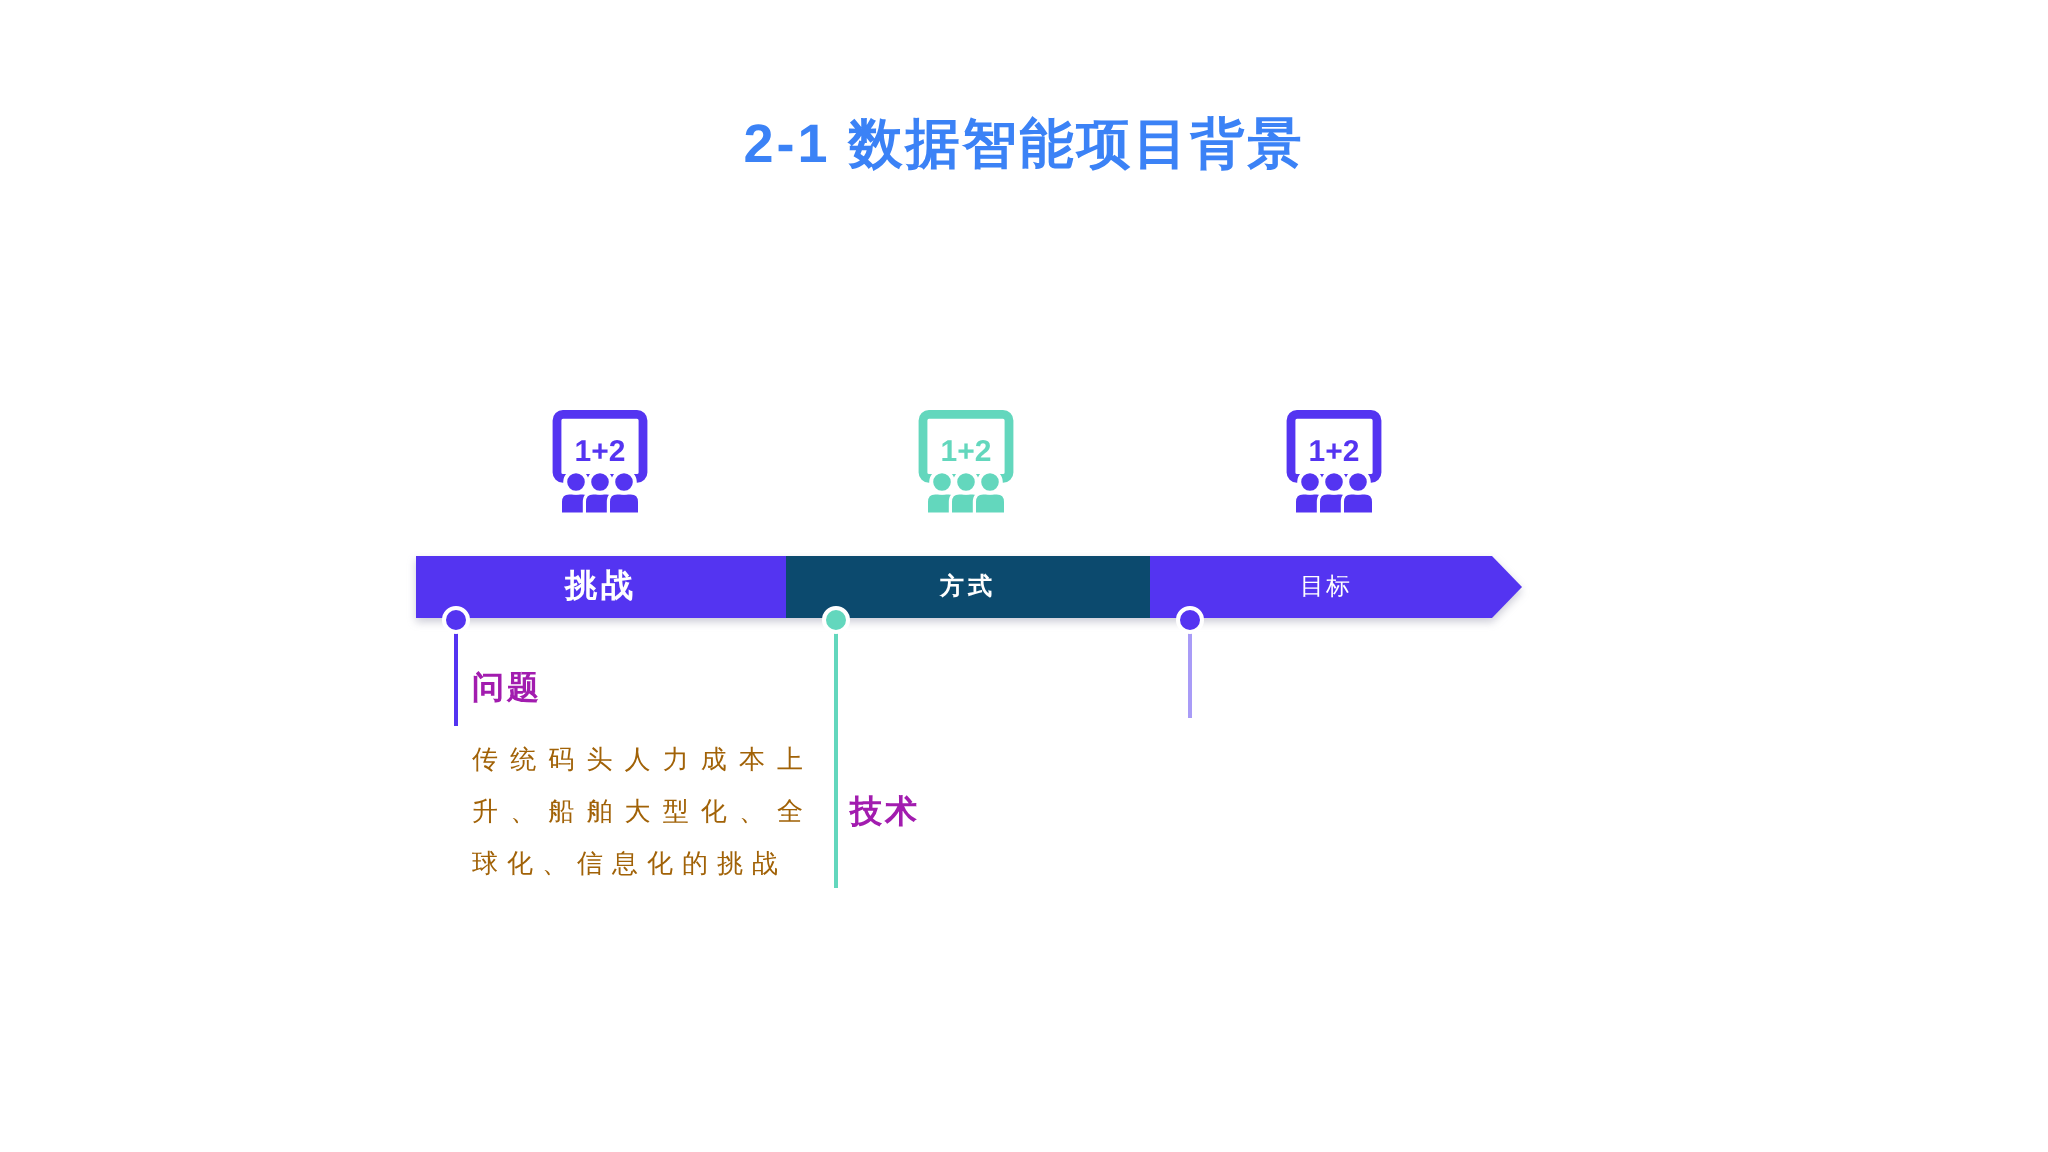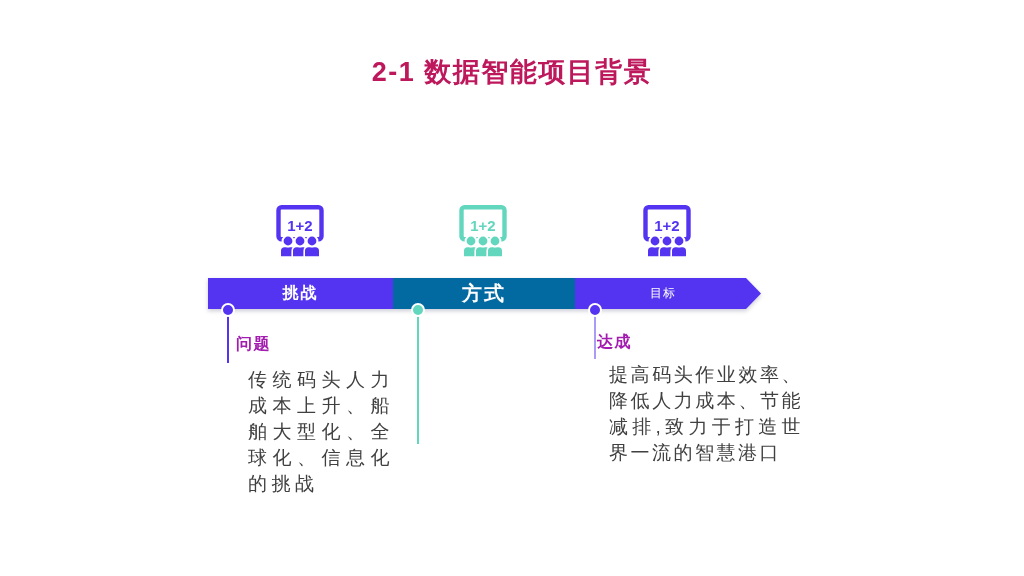--- a/index.html
+++ b/index.html
@@ -2,57 +2,57 @@
 <html><head>
 <meta charset="utf-8">
 <style>
   html,body{margin:0;padding:0;background:#fff;}
   .slide{
     position:relative;width:1024px;height:576px;background:#ffffff;overflow:hidden;
     font-family:"Liberation Sans","DejaVu Sans",sans-serif;
   }
   .title{
     position:absolute;top:54px;left:0;width:100%;margin:0;text-align:center;
-    font-size:27px;font-weight:700;color:#be185d;letter-spacing:1.5px;
+    font-size:27px;font-weight:700;color:#3b82f6;letter-spacing:1.5px;
   }
   
   .icon{position:absolute;top:205px;width:60px;height:52px;}
   .icon-1{left:270px;} .icon-2{left:453px;} .icon-3{left:637px;}
   .purple{color:#5434f1;} .teal{color:#63d7bd;}
   .icon svg{display:block;width:60px;height:52px;}
   .icon text{font-family:"Liberation Sans","DejaVu Sans",sans-serif;}
   
   .bar{
     position:absolute;left:208px;top:278px;height:31px;display:flex;
     filter:drop-shadow(0 2px 2px rgba(110,110,140,0.35));
   }
   .seg{display:flex;align-items:center;justify-content:center;color:#fff;}
   .seg-1{width:185px;background:#5434f1;font-size:16px;font-weight:700;letter-spacing:2px;}
-  .seg-2{width:182px;background:#0369a1;font-size:20px;font-weight:700;letter-spacing:2px;}
+  .seg-2{width:182px;background:#0c4a6e;font-size:12px;font-weight:700;letter-spacing:2px;}
   .seg-3{
     width:186px;background:#5434f1;font-size:12px;font-weight:500;letter-spacing:1px;
     clip-path:polygon(0 0,171px 0,186px 50%,171px 100%,0 100%);
     padding-right:10px;box-sizing:border-box;font-family:Liberation Mono, monospace;
   }
   
   .dot{position:absolute;top:303px;width:10px;height:10px;border-radius:50%;border:2px solid #ffffff;z-index:2;}
   .dot-1{left:221px;background:#5434f1;}
   .dot-2{left:411px;background:#63d7bd;}
   .dot-3{left:588px;background:#5434f1;}
   .vline{position:absolute;top:310px;width:2px;}
   .vline-1{left:227px;height:53px;background:#5434f1;}
   .vline-2{left:417px;height:134px;background:#63d7bd;}
   .vline-3{left:594px;height:49px;background:#a99cf7;}
   
   .block{position:absolute;}
   .block-1{left:236px;top:334px;width:170px;}
   .block-2{left:425px;top:396px;width:164px;}
   .block-3{left:597px;top:332px;width:218px;}
   .block h2{margin:0;font-size:16px;font-weight:700;color:#a21caf;letter-spacing:1.5px;}
-  .block p{margin:12px;font-size:19px;color:#404040;line-height:26px;text-align:justify;}
+  .block p{margin:0;font-size:13px;color:#a16207;line-height:26px;text-align:justify;}
   .block-1 p{margin-top:12px;letter-spacing:4.5px;}
   .block-2 p{margin-top:22px;letter-spacing:4.5px;}
   .block-3 p{margin-top:9px;letter-spacing:2.5px;}
 </style>
 </head>
 <body>
 
 <svg width="0" height="0" style="position:absolute" aria-hidden="true">
   <defs>
     <g id="board">
@@ -112,19 +112,16 @@
   <div class="dot dot-3"></div>
   <div class="vline vline-1"></div>
   <div class="vline vline-2"></div>
   <div class="vline vline-3"></div>
 
   <div class="block block-1">
     <h2>问题</h2>
     <p>传统码头人力成本上升、船舶大型化、全球化、信息化的挑战</p>
   </div>
   <div class="block block-2">
-  </div>
-  <div class="block block-3">
-    <h2>达成</h2>
-    <p>提高码头作业效率、降低人力成本、节能减排,致力于打造世界一流的智慧港口</p>
+    <h2>技术</h2>
   </div>
 
 </div>
 
 </body></html>

